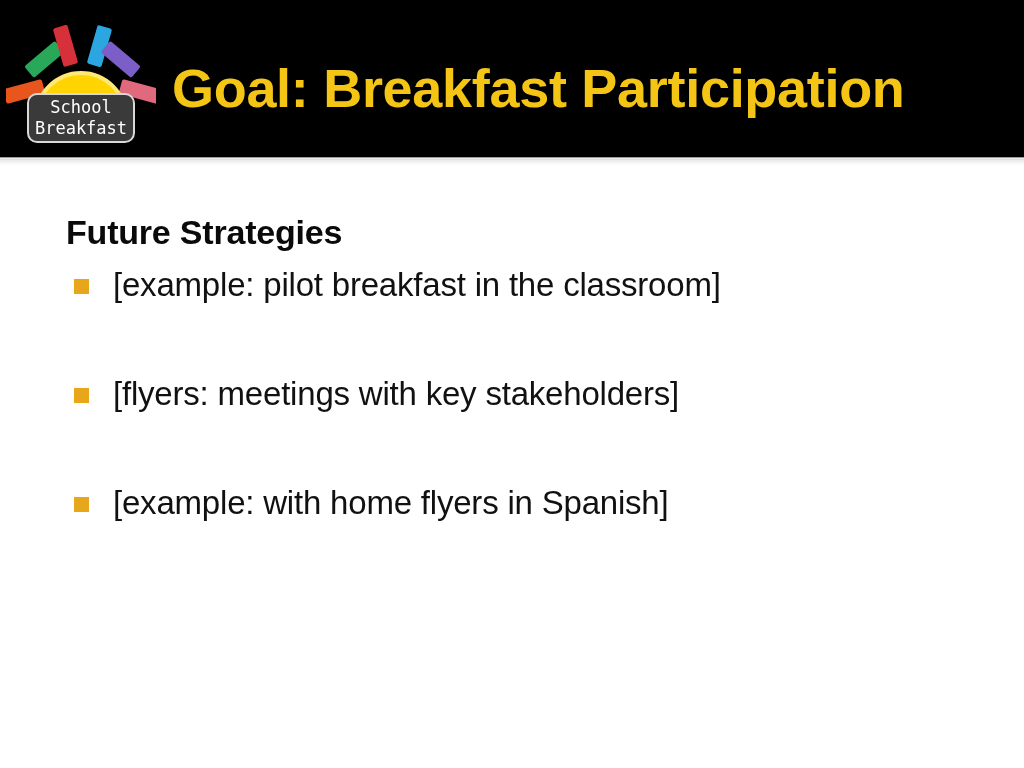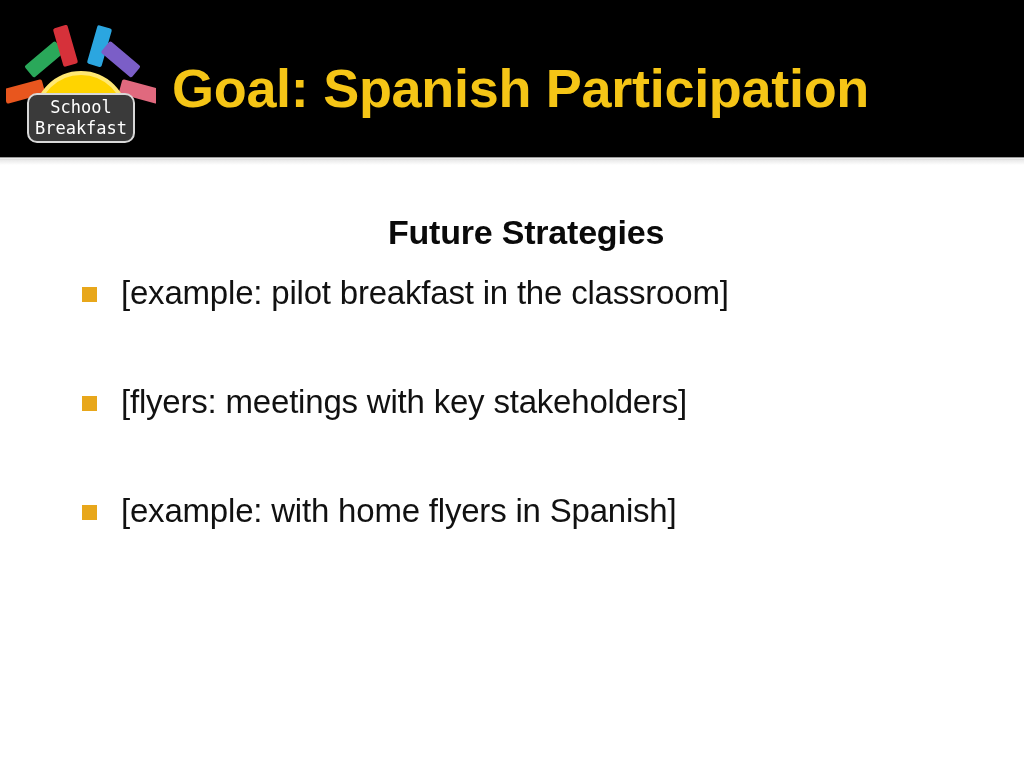--- a/index.html
+++ b/index.html
@@ -84,26 +84,25 @@
     width: 920px;
   }
 
   .body-heading {
     font-size: 34px;
     font-weight: bold;
     color: #0a0a0a;
     line-height: 44px;
     margin: 0 0 8px 0;
     letter-spacing: -0.2px;
-    text-align: center;
   }
 
   .bullet-list {
     list-style: none;
-    margin: 16px;
+    margin: 8px;
     padding: 0;
   }
 
   .bullet-item {
     position: relative;
     padding-left: 39px;
     font-size: 33px;
     color: #111111;
     line-height: 46px;
     margin-bottom: 63px;
@@ -145,21 +144,21 @@
       </g>
 
       <path d="M 30 100 A 45 45 0 0 1 120 100 Z" fill="#ffd400" stroke="#ffe873" stroke-width="4"></path>
 
       <rect x="22" y="76" width="106" height="48" rx="9" ry="9" fill="#3a3a3a" stroke="#d8d8d8" stroke-width="2"></rect>
       <text x="75" y="95" text-anchor="middle" fill="#ffffff" font-family="DejaVu Sans Mono, monospace" font-size="17">School</text>
       <text x="75" y="116" text-anchor="middle" fill="#ffffff" font-family="DejaVu Sans Mono, monospace" font-size="17">Breakfast</text>
     </svg>
   </div>
 
-  <div class="slide-title">Goal: Spanish Participation</div>
+  <div class="slide-title">Goal: Breakfast Participation</div>
 
   <div class="body-area">
 
     <div class="body-heading">Future Strategies</div>
 
     <ul class="bullet-list">
       <li class="bullet-item">
         <span class="bullet-marker"></span>
         <span>[example: pilot breakfast in the classroom]</span>
       </li>

